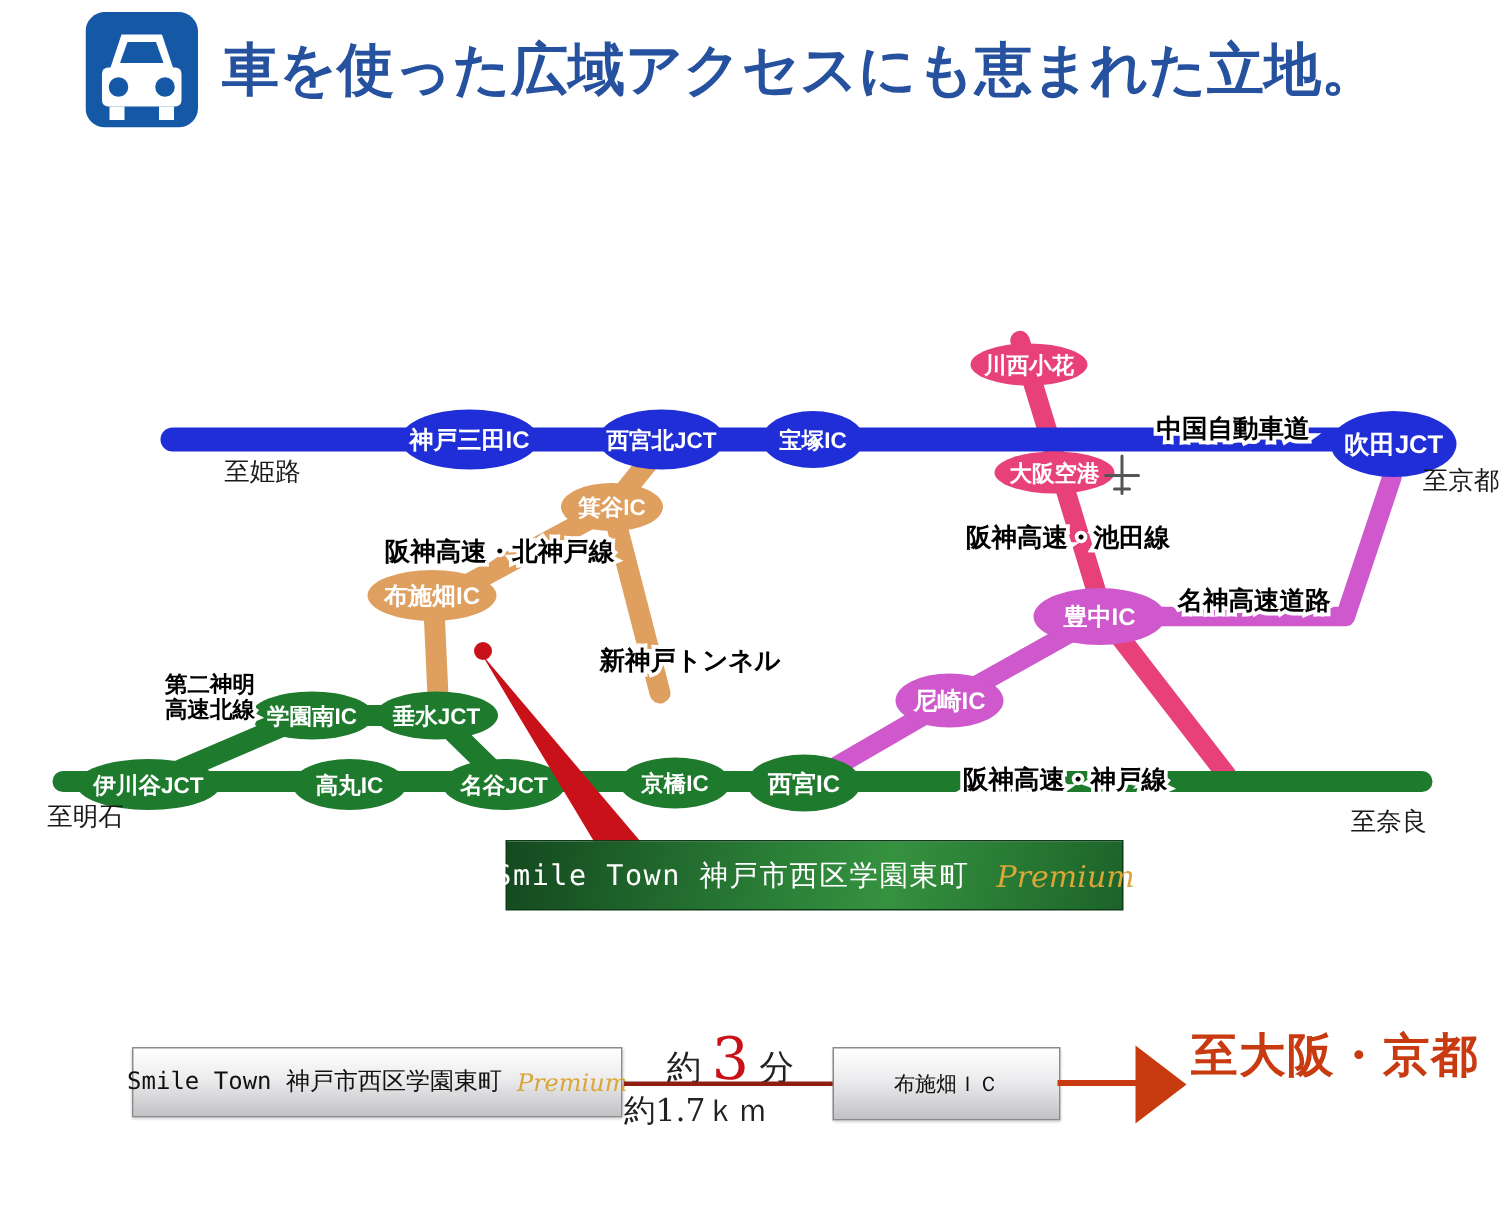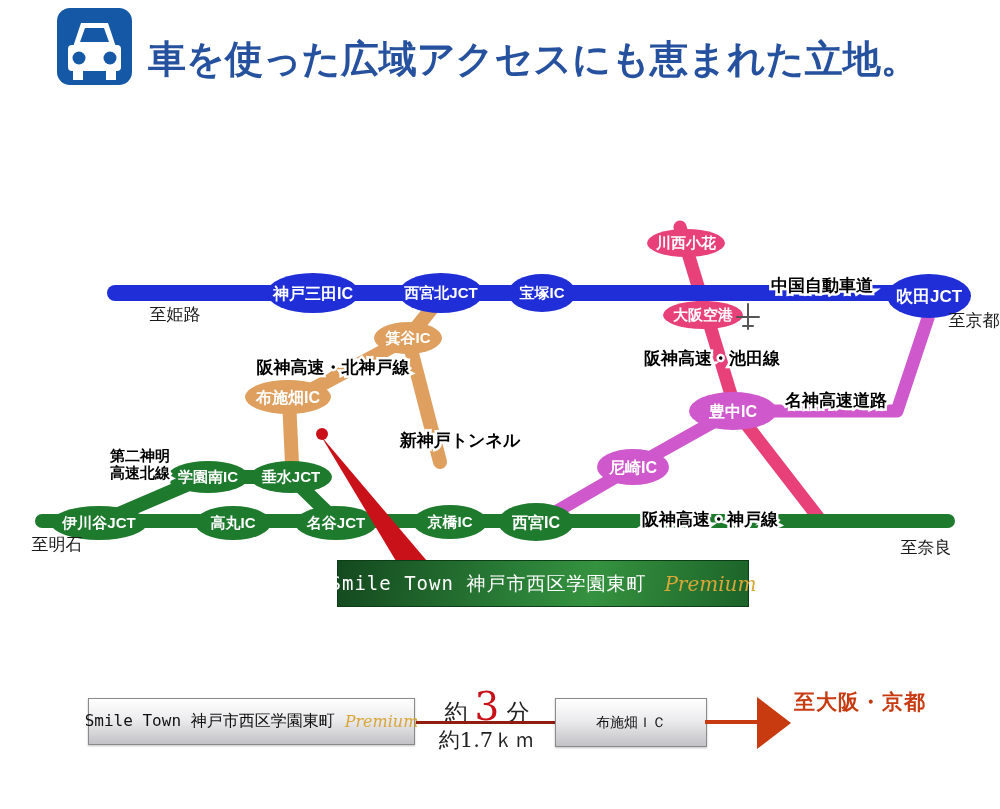--- a/index.html
+++ b/index.html
@@ -1,20 +1,20 @@
 <!DOCTYPE html>
 <html style="--title-navy: #26519e; --icon-blue: #1559a6; --marker-red: #c9111a; --vermillion: #c83a10; --divider-red: #8f1d12; --gold: #d9a637; --blue-road: #1f2ed6; --green-road: #1e7a2d; --pink-road: #e8417a; --magenta-road: #cf58cc; --orange-road: #df9f5e;"><head>
 <meta charset="utf-8">
 <style>
   html,body{margin:0;padding:0;background:#fff;}
   #stage{position:relative;width:1000px;height:809px;background:#fff;overflow:hidden;
          font-family:"Liberation Sans",sans-serif;}
 
   
-  #header{position:absolute;left:57px;top:8px;display:flex;align-items:flex-end;gap:16px;}
+  #header{position:absolute;left:57px;top:8px;display:flex;align-items:center;gap:16px;}
   #car-badge{width:75px;height:77px;flex:0 0 auto;}
   #page-title{font-family:"DejaVu Serif","Liberation Serif",serif;font-weight:bold;
               font-size:38px;color:var(--title-navy);letter-spacing:0px;white-space:nowrap;}
 
   
   #map-wrap{position:absolute;inset:0;}
   #map-svg{position:absolute;left:0;top:0;}
   .node-label{fill:#fff;font-weight:bold;text-anchor:middle;font-family:"Liberation Sans",sans-serif;}
   .halo-label{fill:#000;stroke:#fff;stroke-width:5px;paint-order:stroke;font-weight:bold;
               text-anchor:middle;font-family:"Liberation Sans",sans-serif;}
@@ -40,29 +40,29 @@
   #origin-box .premium{font-size:16px;}
   #ic-box{left:555px;top:698px;width:150px;height:47px;}
   #ic-box .box-main{font-family:"DejaVu Serif","Liberation Serif",serif;font-size:14px;color:#111;}
 
   #time-block{position:absolute;left:416px;top:684px;width:142px;display:flex;
               align-items:baseline;justify-content:center;gap:7px;
               font-family:"DejaVu Serif","Liberation Serif",serif;color:#222;}
   #time-block .t-small{font-size:23px;}
   #time-block .t-big{font-size:39px;color:var(--marker-red);}
   #divider-1{position:absolute;left:416px;top:721px;width:142px;height:3px;background:var(--divider-red);}
-  #distance{position:absolute;left:416px;top:726px;width:142px;text-align:center;
+  #distance{position:absolute;left:416px;top:726px;width:142px;
             font-family:"DejaVu Serif","Liberation Serif",serif;font-size:21px;color:#222;}
   #divider-2{position:absolute;left:705px;top:720px;width:53px;height:4px;background:var(--vermillion);}
   #dest-arrow{position:absolute;left:757px;top:697px;width:0;height:0;
               border-left:34px solid var(--vermillion);
               border-top:26px solid transparent;border-bottom:26px solid transparent;}
   #destinations{position:absolute;left:794px;top:687px;
-                font-family:Liberation Mono, monospace;font-weight:600;
-                font-size:21px;line-height:34px;color:var(--vermillion);letter-spacing:1px;
+                font-family:Liberation Serif, serif;font-weight:600;
+                font-size:31px;line-height:34px;color:var(--vermillion);letter-spacing:1px;
                 white-space:nowrap;}
 </style>
 </head>
 <body>
 
 <div id="stage">
 
   <div id="header">
     <svg id="car-badge" viewBox="0 0 75 77">
       <rect x="0" y="0" width="75" height="77" rx="13" fill="#1559a6"></rect>

